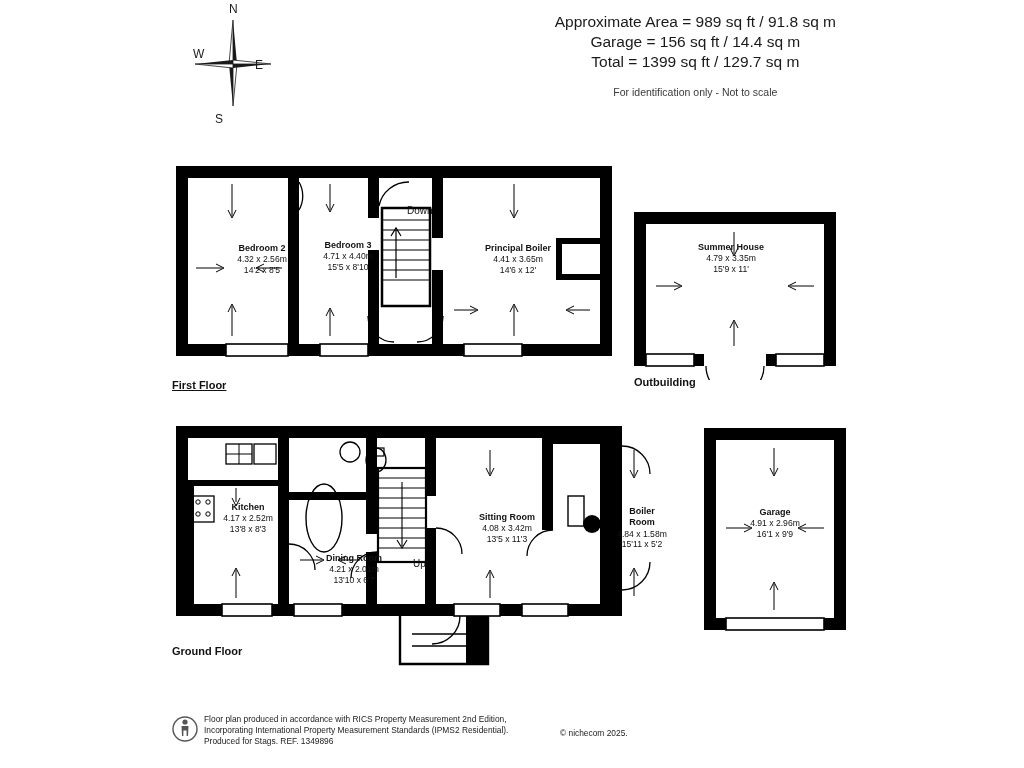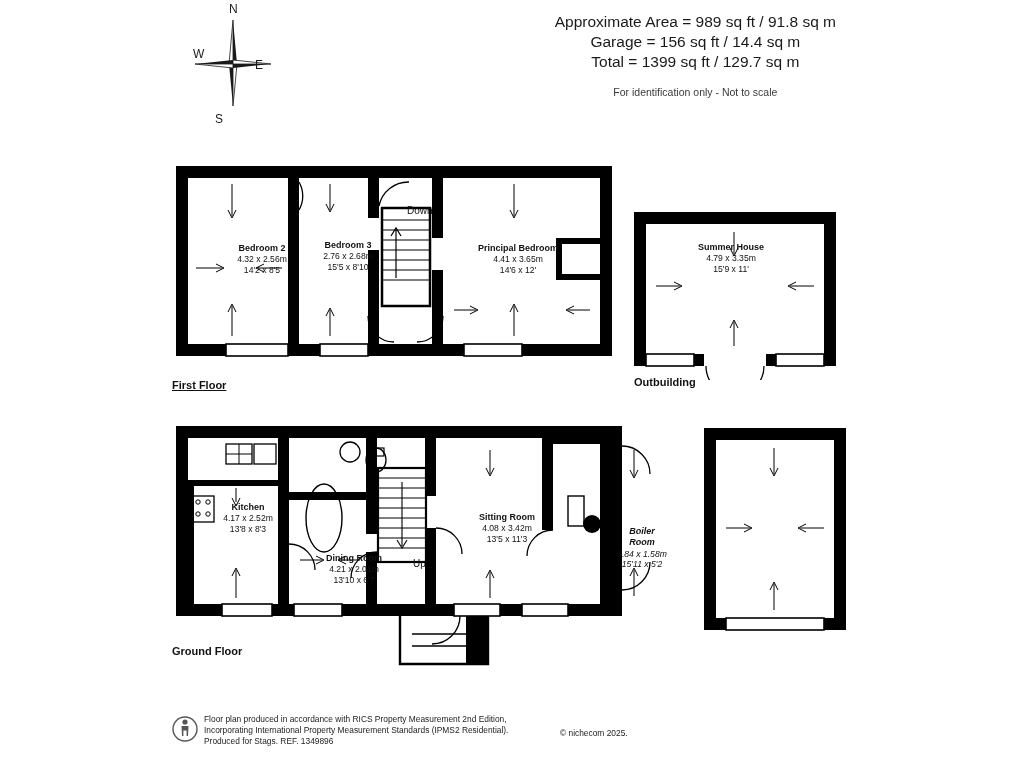--- a/index.html
+++ b/index.html
@@ -209,26 +209,26 @@
   </svg>
 
   <div class="room-label" style="left:214px; top:243px; width:96px;">
     <span class="rname">Bedroom 2</span>
     <span class="rdim">4.32 x 2.56m</span>
     <span class="rdim">14'2 x 8'5</span>
   </div>
 
   <div class="room-label" style="left:296px; top:240px; width:104px;">
     <span class="rname">Bedroom 3</span>
-    <span class="rdim">2.76 x 2.68m</span>
+    <span class="rdim">4.71 x 4.40m</span>
     <span class="rdim">15'5 x 8'10</span>
   </div>
 
   <div class="room-label" style="left:454px; top:243px; width:128px;">
-    <span class="rname">Principal Bedroom</span>
+    <span class="rname">Principal Boiler</span>
     <span class="rdim">4.41 x 3.65m</span>
     <span class="rdim">14'6 x 12'</span>
   </div>
 
   <div class="small-label" style="left:407px; top:205px;">Down</div>
 
   <div class="floor-label" style="left:172px; top:379px;text-decoration:underline;">First Floor</div>
 
   <svg style="position:absolute; left:630px; top:208px;" width="210" height="172" viewBox="0 0 210 172">
     <path d="M4,4 L206,4 L206,158 L4,158 Z
@@ -367,21 +367,21 @@
     <span class="rdim">4.21 x 2.01m</span>
     <span class="rdim">13'10 x 6'7</span>
   </div>
 
   <div class="room-label" style="left:455px; top:512px; width:104px;">
     <span class="rname">Sitting Room</span>
     <span class="rdim">4.08 x 3.42m</span>
     <span class="rdim">13'5 x 11'3</span>
   </div>
 
-  <div class="room-label" style="left:600px; top:526px; width:84px;font-style:italic;">
+  <div class="room-label" style="left:600px; top:506px; width:84px;">
     <span class="rname">Boiler</span>
     <span class="rname">Room</span>
     <span class="rdim">4.84 x 1.58m</span>
     <span class="rdim">15'11 x 5'2</span>
   </div>
 
   <div class="small-label" style="left:413px; top:558px;">Up</div>
 
   <div class="floor-label" style="left:172px; top:645px;">Ground Floor</div>
 
@@ -392,20 +392,25 @@
     <rect x="26" y="194" width="98" height="12" fill="#ffffff" stroke="#000000" stroke-width="1.6"></rect>
 
     <g stroke="#000000" stroke-width="1">
       <path d="M74,24 L74,50 M70,44 L74,52 L78,44" fill="none"></path>
       <path d="M74,186 L74,160 M70,166 L74,158 L78,166" fill="none"></path>
       <path d="M26,104 L50,104 M44,100 L52,104 L44,108" fill="none"></path>
       <path d="M124,104 L100,104 M106,100 L98,104 L106,108" fill="none"></path>
     </g>
   </svg>
 
+  <div class="room-label" style="left:723px; top:507px; width:104px;">
+    <span class="rname">Garage</span>
+    <span class="rdim">4.91 x 2.96m</span>
+    <span class="rdim">16'1 x 9'9</span>
+  </div>
 
   <div id="footer">
     <svg id="footer-icon" viewBox="0 0 26 34">
       <circle cx="13" cy="17" r="12" fill="none" stroke="#555555" stroke-width="1.4"></circle>
       <circle cx="13" cy="10" r="2.6" fill="#555555"></circle>
       <path d="M9.5,14 L16.5,14 L16,24 L14.6,24 L14.6,18.5 L11.4,18.5 L11.4,24 L10,24 Z" fill="#555555"></path>
     </svg>
     <div id="footer-text">
       <div>Floor plan produced in accordance with RICS Property Measurement 2nd Edition,</div>
       <div>Incorporating International Property Measurement Standards (IPMS2 Residential).</div>

